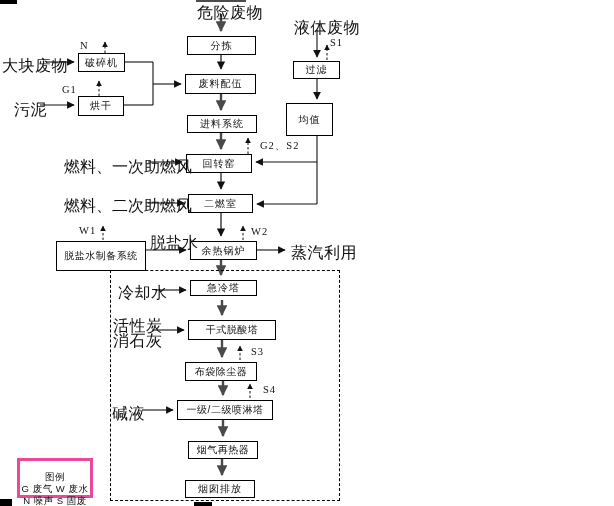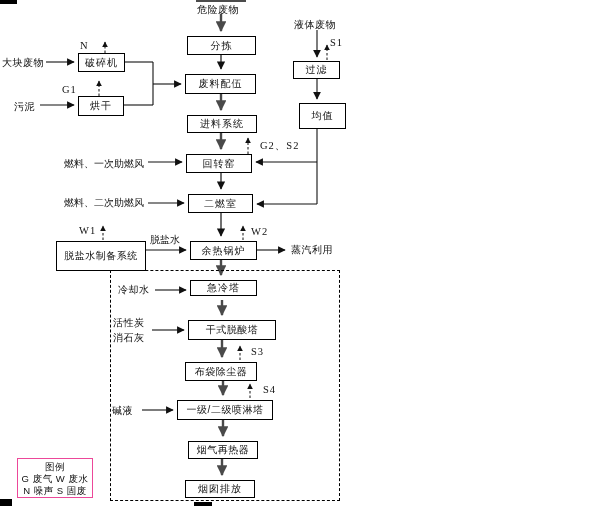--- a/index.html
+++ b/index.html
@@ -7,27 +7,27 @@
     position:relative;width:614px;height:506px;background:#ffffff;overflow:hidden;
     font-family:"Liberation Sans", sans-serif;color:#111;
   }
   svg.connectors{position:absolute;left:0;top:0;}
   .box{
     position:absolute;border:1px solid #000;background:#fff;box-sizing:border-box;
     display:flex;align-items:center;justify-content:center;
     font-size:10px;letter-spacing:1px;white-space:nowrap;color:#111;
   }
   .lbl{
-    position:absolute;font-size:10px;letter-spacing:0.5px;white-space:nowrap;color:#111;
+    position:absolute;font-size:16px;letter-spacing:0.5px;white-space:nowrap;color:#111;
   }
   .code{font-family:"Liberation Serif", serif;font-size:10.5px;letter-spacing:1px;}
   .dash-rect{position:absolute;border:1px dashed #000;box-sizing:border-box;}
   .legend{
-    position:absolute;border:1px solid #ec4899;box-sizing:border-box;background:#fff;
-    font-size:9.5px;line-height:12px;text-align:center;padding-top:2px;letter-spacing:0.5px;
+    position:absolute;border:3px solid #ec4899;box-sizing:border-box;background:#fff;
+    font-size:9.5px;line-height:12px;text-align:center;padding-top:10px;letter-spacing:0.5px;
   }
   .artifact{position:absolute;background:#000;}
 </style>
 </head>
 <body>
 
 <div id="stage">
 
   <svg class="connectors" width="614" height="506" viewBox="0 0 614 506">
     <defs>
@@ -98,21 +98,21 @@
   <div class="dash-rect" style="left:110px;top:270px;width:230px;height:231px"></div>
 
   <div class="box" style="left:78px;top:53px;width:47px;height:19px">破碎机</div>
   <div class="box" style="left:78px;top:96px;width:46px;height:20px">烘干</div>
   <div class="box" style="left:187px;top:36px;width:69px;height:19px">分拣</div>
   <div class="box" style="left:185px;top:74px;width:71px;height:20px">废料配伍</div>
   <div class="box" style="left:187px;top:115px;width:70px;height:18px">进料系统</div>
   <div class="box" style="left:186px;top:154px;width:66px;height:19px">回转窑</div>
   <div class="box" style="left:188px;top:194px;width:65px;height:19px">二燃室</div>
   <div class="box" style="left:293px;top:61px;width:47px;height:18px">过滤</div>
-  <div class="box" style="left:299px;top:103px;width:47px;height:26px">均值</div>
+  <div class="box" style="left:286px;top:103px;width:47px;height:33px">均值</div>
   <div class="box" style="left:56px;top:241px;width:90px;height:30px;letter-spacing:0.5px">脱盐水制备系统</div>
   <div class="box" style="left:190px;top:241px;width:67px;height:19px">余热锅炉</div>
   <div class="box" style="left:190px;top:280px;width:67px;height:16px">急冷塔</div>
   <div class="box" style="left:188px;top:320px;width:88px;height:20px;letter-spacing:0.5px">干式脱酸塔</div>
   <div class="box" style="left:185px;top:362px;width:72px;height:19px;letter-spacing:0.5px">布袋除尘器</div>
   <div class="box" style="left:177px;top:400px;width:96px;height:20px;letter-spacing:0.5px">一级/二级喷淋塔</div>
   <div class="box" style="left:185px;top:480px;width:70px;height:18px">烟囱排放</div>
   <div class="box" style="left:188px;top:441px;width:70px;height:18px;letter-spacing:0.5px">烟气再热器</div>
 
   <span class="lbl" style="left:197px;top:3px">危险废物</span>

